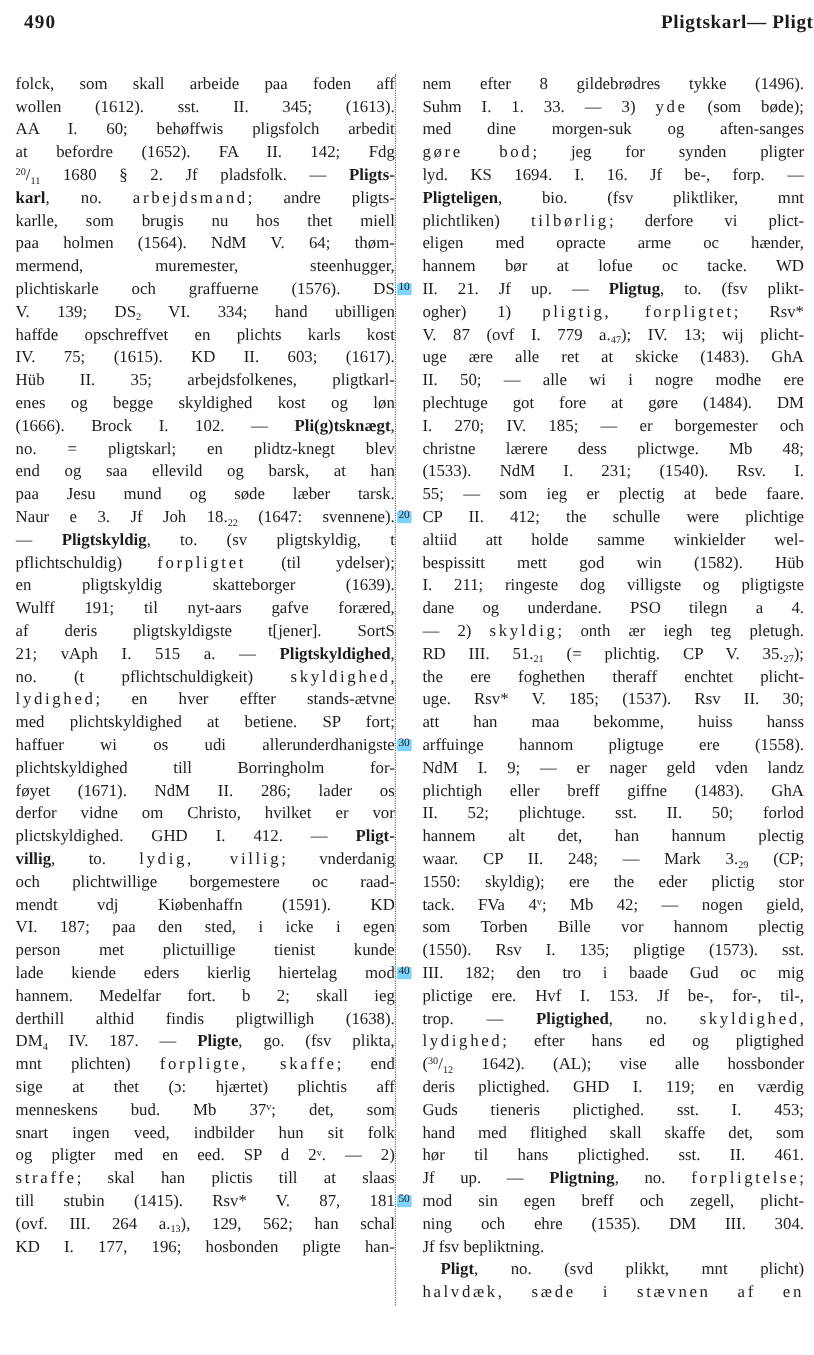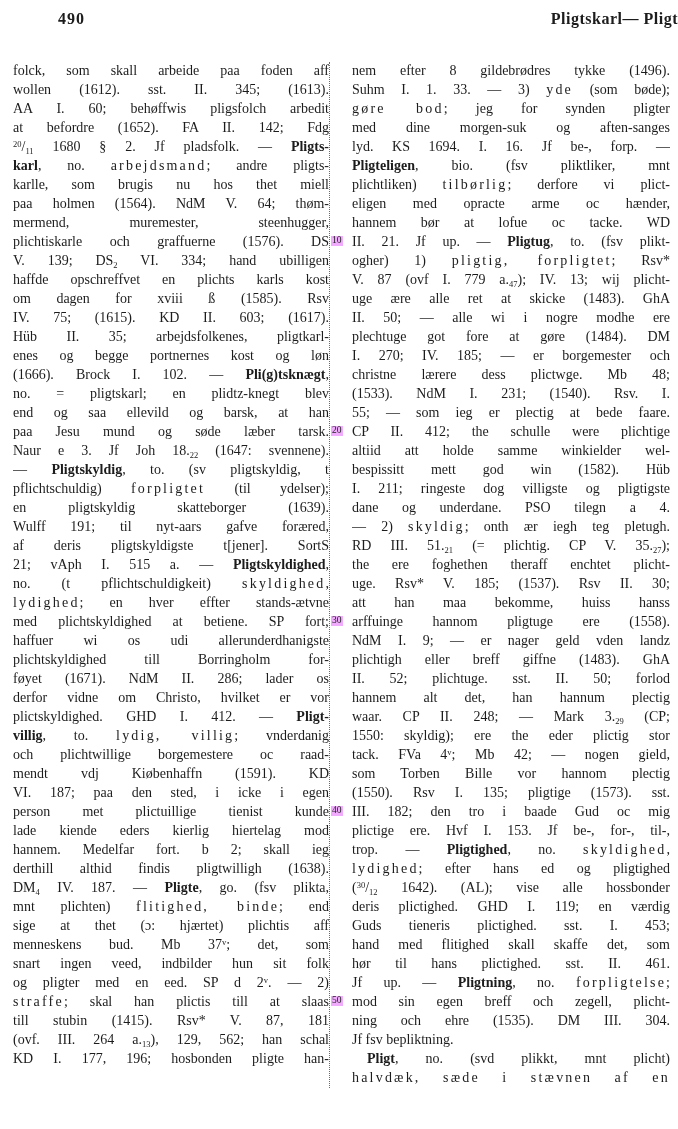--- a/index.html
+++ b/index.html
@@ -3,36 +3,36 @@
 <meta charset="utf-8">
 <style>
   html,body { margin:0; padding:0; background:#ffffff; }
   .page {
     position:relative; width:678px; height:1129px; background:#ffffff;
     font-family:"Liberation Serif","DejaVu Serif",serif; color:#1c1c1c;
     overflow:hidden;
   }
   .page-number {
     position:absolute; left:20px; top:10px;
-    font-size:16px; font-weight:bold; letter-spacing:1px;margin-left:38px;
+    font-size:16px; font-weight:bold; letter-spacing:1px;
   }
   .running-head {
     position:absolute; left:0; right:0; top:10px; text-align:right;
     font-size:16px; font-weight:bold; letter-spacing:0.5px;
   }
   .divider {
     position:absolute; left:329px; top:62px; height:1026px; width:0;
     border-left:1px dotted #6b6b6b;
   }
   .gutter {
     position:absolute; left:331px; top:61px; width:17px; height:1030px;
   }
   .gutter .mnum {
     position:absolute; left:0; font-size:9.5px; line-height:1;
-    color:#242424; background:#f0abfc; padding:0 1px;
+    color:#242424; background:#7dd3fc; padding:0 1px;
   }
   .col { position:absolute; top:61px; }
   .col-left  { left:13px;  width:316px; }
   .col-right { left:352px; width:318px; }
   .line {
     position:relative; height:19px; line-height:19px; font-size:14px;
     text-align:justify; text-align-last:justify; overflow:hidden;
   }
   .line.nojust { text-align-last:left; }
   .line.indent { padding-left:15px; }
@@ -64,24 +64,23 @@
       <div class="line">AA I. 60; behøffwis pligsfolch arbedit</div>
       <div class="line">at befordre (1652). FA II. 142; Fdg</div>
       <div class="line"><sup>20</sup>/<sub>11</sub> 1680 § 2. Jf pladsfolk. — <b>Pligts-</b></div>
       <div class="line"><b>karl</b>, no. <span class="sp">arbejdsmand</span>; andre pligts-</div>
       <div class="line">karlle, som brugis nu hos thet miell</div>
       <div class="line">paa holmen (1564). NdM V. 64; thøm-</div>
       <div class="line">mermend, muremester, steenhugger,</div>
       <div class="line">plichtiskarle och graffuerne (1576). DS</div>
       <div class="line">V. 139; DS<sub>2</sub> VI. 334; hand ubilligen</div>
       <div class="line">haffde opschreffvet en plichts karls kost</div>
-      <div class="line">om dagen for xviii ß (1585). Rsv</div>
       <div class="line">IV. 75; (1615). KD II. 603; (1617).</div>
       <div class="line">Hüb II. 35; arbejdsfolkenes, pligtkarl-</div>
-      <div class="line">enes og begge portnernes kost og løn</div>
+      <div class="line">enes og begge skyldighed kost og løn</div>
       <div class="line">(1666). Brock I. 102. — <b>Pli(g)tsknægt</b>,</div>
       <div class="line">no. = pligtskarl; en plidtz-knegt blev</div>
       <div class="line">end og saa ellevild og barsk, at han</div>
       <div class="line">paa Jesu mund og søde læber tarsk.</div>
       <div class="line">Naur e 3. Jf Joh 18.<sub>22</sub> (1647: svennene).</div>
       <div class="line">— <b>Pligtskyldig</b>, to. (sv pligtskyldig, t</div>
       <div class="line">pflichtschuldig) <span class="sp">forpligtet</span> (til ydelser);</div>
       <div class="line">en pligtskyldig skatteborger (1639).</div>
       <div class="line">Wulff 191; til nyt-aars gafve foræred,</div>
       <div class="line">af deris pligtskyldigste t[jener]. SortS</div>
@@ -96,35 +95,35 @@
       <div class="line">plictskyldighed. GHD I. 412. — <b>Pligt-</b></div>
       <div class="line"><b>villig</b>, to. <span class="sp">lydig, villig</span>; vnderdanig</div>
       <div class="line">och plichtwillige borgemestere oc raad-</div>
       <div class="line">mendt vdj Kiøbenhaffn (1591). KD</div>
       <div class="line">VI. 187; paa den sted, i icke i egen</div>
       <div class="line">person met plictuillige tienist kunde</div>
       <div class="line">lade kiende eders kierlig hiertelag mod</div>
       <div class="line">hannem. Medelfar fort. b 2; skall ieg</div>
       <div class="line">derthill althid findis pligtwilligh (1638).</div>
       <div class="line">DM<sub>4</sub> IV. 187. — <b>Pligte</b>, go. (fsv plikta,</div>
-      <div class="line">mnt plichten) <span class="sp">flitighed, binde</span>; end</div>
+      <div class="line">mnt plichten) <span class="sp">forpligte, skaffe</span>; end</div>
       <div class="line">sige at thet (ɔ: hjærtet) plichtis aff</div>
       <div class="line">menneskens bud. Mb 37<sup>v</sup>; det, som</div>
       <div class="line">snart ingen veed, indbilder hun sit folk</div>
       <div class="line">og pligter med en eed. SP d 2<sup>v</sup>. — 2)</div>
       <div class="line"><span class="sp">straffe</span>; skal han plictis till at slaas</div>
       <div class="line">till stubin (1415). Rsv* V. 87, 181</div>
       <div class="line">(ovf. III. 264 a.<sub>13</sub>), 129, 562; han schal</div>
       <div class="line">KD I. 177, 196; hosbonden pligte han-</div>
     </div>
   <div class="col col-right" id="col-right">
       <div class="line">nem efter 8 gildebrødres tykke (1496).</div>
       <div class="line">Suhm I. 1. 33. — 3) <span class="sp">yde</span> (som bøde);</div>
+      <div class="line">med dine morgen-suk og aften-sanges</div>
       <div class="line"><span class="sp">gøre bod</span>; jeg for synden pligter</div>
-      <div class="line">med dine morgen-suk og aften-sanges</div>
       <div class="line">lyd. KS 1694. I. 16. Jf be-, forp. —</div>
       <div class="line"><b>Pligteligen</b>, bio. (fsv pliktliker, mnt</div>
       <div class="line">plichtliken) <span class="sp">tilbørlig</span>; derfore vi plict-</div>
       <div class="line">eligen med opracte arme oc hænder,</div>
       <div class="line">hannem bør at lofue oc tacke. WD</div>
       <div class="line">II. 21. Jf up. — <b>Pligtug</b>, to. (fsv plikt-</div>
       <div class="line">ogher) 1) <span class="sp">pligtig, forpligtet</span>; Rsv*</div>
       <div class="line">V. 87 (ovf I. 779 a.<sub>47</sub>); IV. 13; wij plicht-</div>
       <div class="line">uge ære alle ret at skicke (1483). GhA</div>
       <div class="line">II. 50; — alle wi i nogre modhe ere</div>

